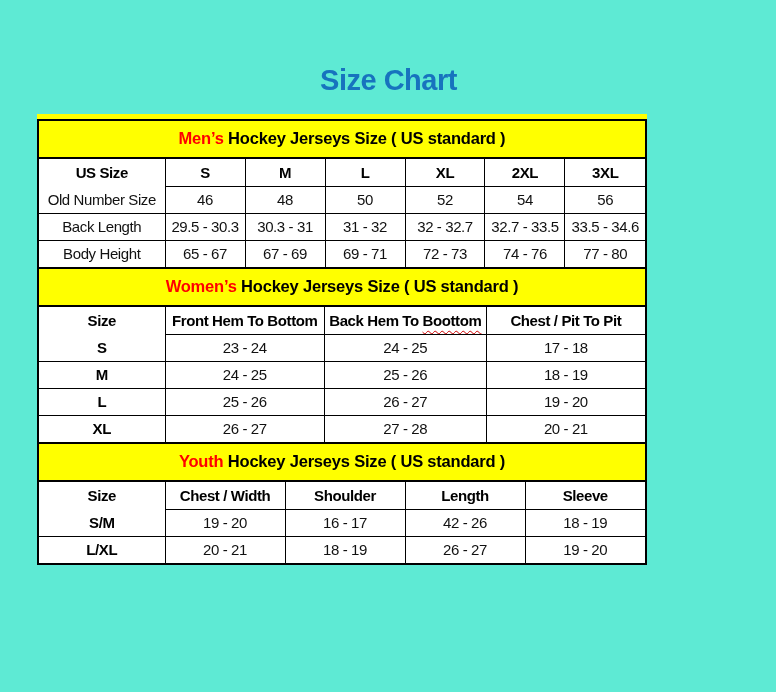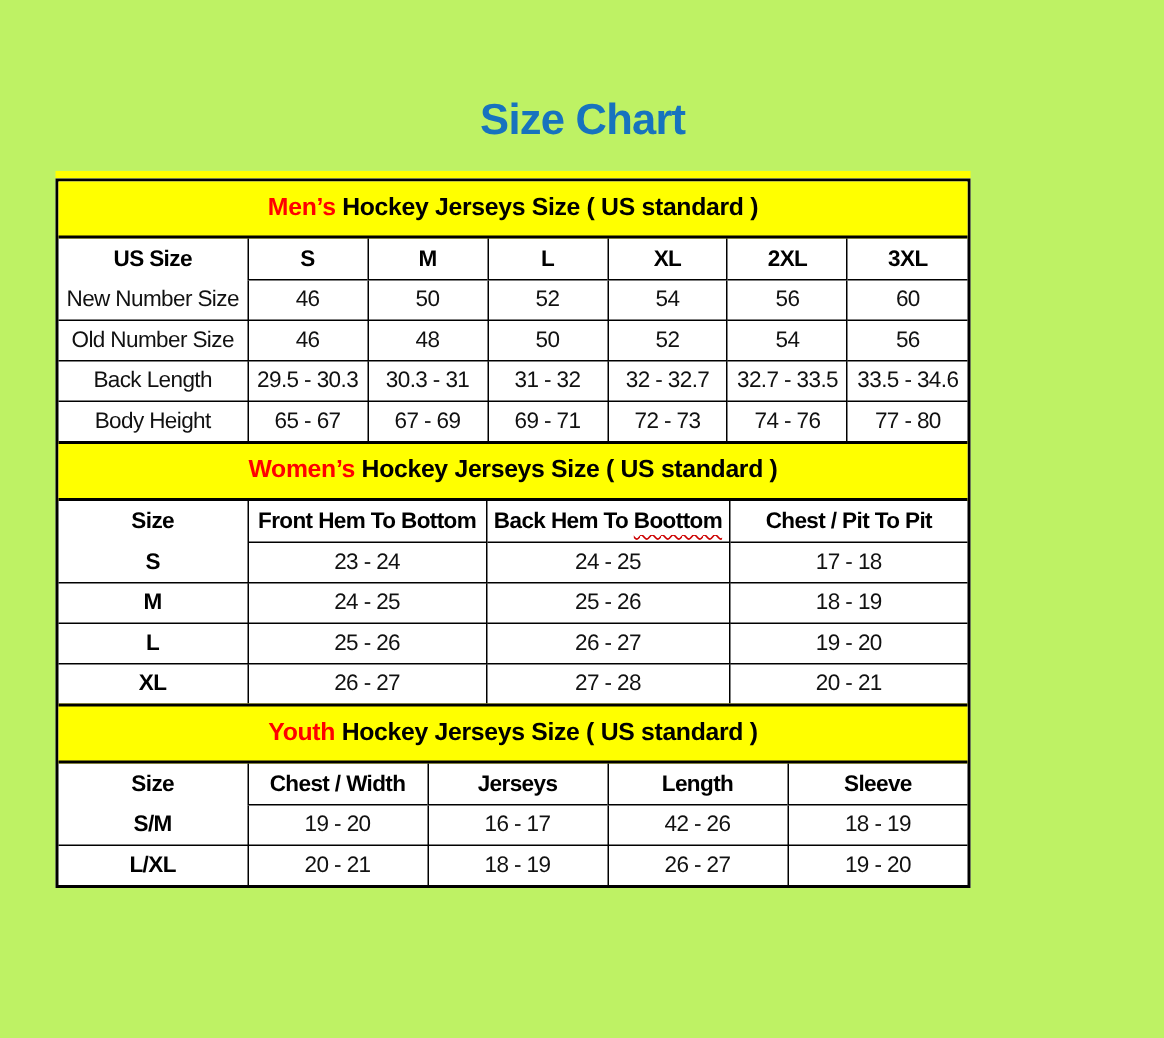--- a/index.html
+++ b/index.html
@@ -11,21 +11,21 @@
   * { box-sizing: border-box; }
   html, body {
     margin: 0; padding: 0;
     background: #ffffff;
     font-family: "Liberation Sans", sans-serif;
   }
   .page {
     position: relative;
     width: 776px;
     height: 692px;
-    background: #bef264;
+    background: #5eead4;
     overflow: hidden;
   }
   .page-title {
     margin: 0;
     position: absolute;
     top: 64px;
     left: 37px;
     width: 703px;
     text-align: center;
     font-size: 29px;
@@ -119,29 +119,20 @@
               <th>S</th>
               <th>M</th>
               <th>L</th>
               <th>XL</th>
               <th>2XL</th>
               <th>3XL</th>
             </tr>
           </thead>
           <tbody>
             <tr>
-              <th class="label-regular">New Number Size</th>
-              <td>46</td>
-              <td>50</td>
-              <td>52</td>
-              <td>54</td>
-              <td>56</td>
-              <td>60</td>
-            </tr>
-            <tr>
               <th class="label-regular">Old Number Size</th>
               <td>46</td>
               <td>48</td>
               <td>50</td>
               <td>52</td>
               <td>54</td>
               <td>56</td>
             </tr>
             <tr>
               <th class="label-regular">Back Length</th>
@@ -212,21 +203,21 @@
             <col style="width: 20.8%;">
             <col style="width: 19.8%;">
             <col style="width: 19.8%;">
             <col style="width: 19.8%;">
             <col style="width: 19.8%;">
           </colgroup>
           <thead>
             <tr>
               <th>Size</th>
               <th>Chest / Width</th>
-              <th>Jerseys</th>
+              <th>Shoulder</th>
               <th>Length</th>
               <th>Sleeve</th>
             </tr>
           </thead>
           <tbody>
             <tr>
               <th class="label-bold">S/M</th>
               <td>19 - 20</td>
               <td>16 - 17</td>
               <td>42 - 26</td>

